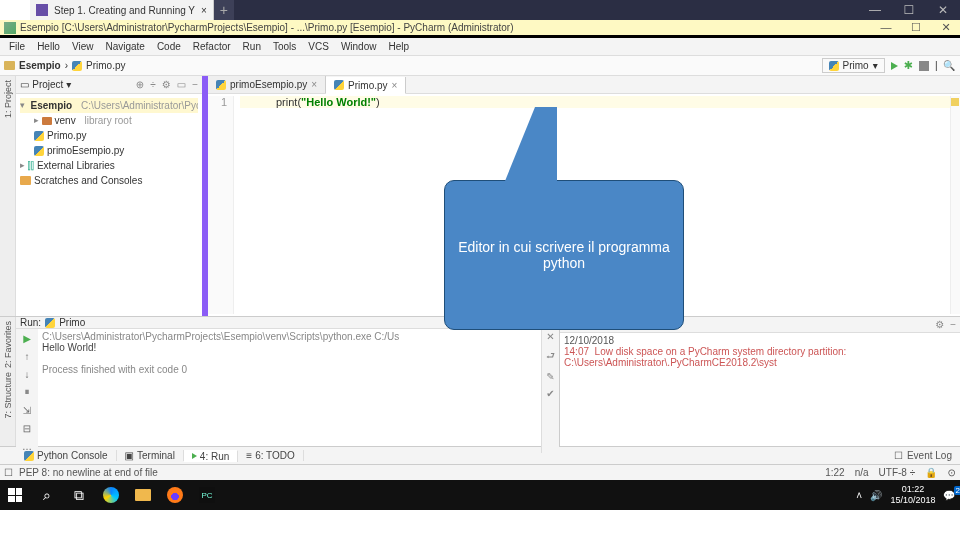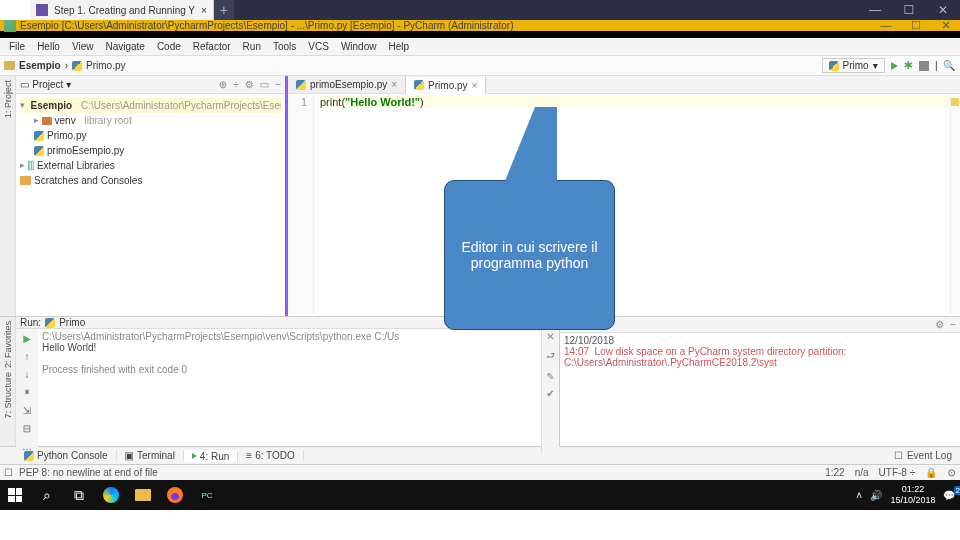--- a/index.html
+++ b/index.html
@@ -7,21 +7,21 @@
 
 
 .browser-tabbar { height: 20px; background: #2b2e44; display: flex; align-items: center; margin-left: 30px; }
 .browser-tab { height: 20px; background: #f3f3f3; display: flex; align-items: center; padding: 0 6px; gap: 6px; font-size: 10px; border-right: 1px solid #ccc; }
 .browser-tab .favicon { width: 12px; height: 12px; background: #674ea7; display: inline-block; }
 .browser-newtab { width: 20px; height: 20px; background: #3d4058; color: #aaa; display: flex; align-items: center; justify-content: center; font-size: 14px; }
 .browser-controls { margin-left: auto; display: flex; }
 .browser-controls span { width: 34px; height: 20px; color: #bbb; display: flex; align-items: center; justify-content: center; font-size: 12px; }
 
 
-.pc-titlebar { height: 18px; background: #eab308; border-bottom: 7px solid #000000; display: flex; align-items: center; padding: 4px 4px; font-size: 10px; color: #444; gap: 4px; }
+.pc-titlebar { height: 18px; background: #fef9c3; border-bottom: 3px solid #000000; display: flex; align-items: center; padding: 4px 4px; font-size: 10px; color: #444; gap: 4px; }
 .pc-titlebar .winctrl { margin-left: auto; display: flex; gap: 10px; }
 .pc-titlebar .winctrl span { width: 20px; text-align: center; font-size: 11px; color: #555; }
 .appicon { width: 12px; height: 12px; display: inline-block; background: linear-gradient(135deg,#7a8 0%,#5a6 100%); }
 
 
 .pc-menubar { height: 18px; background: #f4f4f4; border-bottom: 1px solid #ddd; display: flex; align-items: center; font-size: 10px; padding: 0 4px; gap: 2px; color: #333; }
 .pc-menubar span { padding: 0 5px; }
 
 
 .pc-breadbar { height: 20px; background: #fafafa; border-bottom: 1px solid #ddd; display: flex; align-items: center; font-size: 10px; padding: 0 4px; gap: 4px; }
@@ -34,48 +34,48 @@
 .stack-icon { width: 10px; height: 10px; background: #888; display: inline-block; }
 
 
 .pc-body { display: flex; height: 240px; }
 
 
 .gutter { width: 16px; background: #eee; border-right: 1px solid #ddd; display: flex; flex-direction: column; align-items: center; padding-top: 4px; font-size: 9px; color: #555; gap: 4px; }
 .gutter .vtext { writing-mode: vertical-lr; transform: rotate(180deg); }
 
 
-.project-panel { width: 272px; border-right: 3px solid #8b5cf6; background: #fff; display: flex; flex-direction: column; }
+.project-panel { width: 192px; border-right: 6px solid #8b5cf6; background: #fff; display: flex; flex-direction: column; }
 .project-head { height: 18px; background: #f4f4f4; border-bottom: 1px solid #ddd; display: flex; align-items: center; padding: 0 4px; font-size: 10px; gap: 4px; }
 .project-head .rt { margin-left: auto; display: flex; gap: 6px; color: #888; }
 .tree { padding: 4px 4px; font-size: 10px; line-height: 15px; color: #333; }
 .tree-row { display: flex; align-items: center; gap: 3px; white-space: nowrap; overflow: hidden; }
 .treelbl { color: #999; }
 .tree .i1 { margin-left: 14px; }
 .hl { background: #fff8d0; }
 .car { color: #888; font-size: 9px; }
 .venvbox { width: 10px; height: 8px; background:#cc7a3d; display:inline-block;border-radius:1px; }
 
 
 .editor-panel { flex: 1; display: flex; flex-direction: column; background: #fff; }
 .editor-tabs { height: 18px; background: #f4f4f4; border-bottom: 1px solid #ddd; display: flex; font-size: 10px; }
 .etab { display: flex; align-items: center; gap: 4px; padding: 0 8px; border-right: 1px solid #ccc; background: #efefef; }
 .etab.active { background: #fff; border-bottom: 1px solid #fff; position: relative; top: 1px; }
 .etab .xclose { color: #888; }
 .editor-code { flex: 1; background: #fff; padding: 2px 0; font-family: Consolas, monospace; font-size: 11px; display: flex; }
 .lnumbers { width: 26px; text-align: right; padding-right: 6px; color: #999; background: #fafafa; border-right: 1px solid #eee; }
 .code-area { flex: 1; padding-left: 6px; position: relative; }
-.codeline .fn { color: #333; }
+.codeline .fn { color: #333; padding-left: 36px; }
 .codeline .str { color: #008000; font-weight: bold; }
 .codeline { background: #fffce6; }
 .right-gutter { width: 10px; background: #fafafa; border-left: 1px solid #eee; position: relative; }
 .tick-yellow { position: absolute; top: 2px; right: 1px; width: 8px; height: 8px; background: #f0d060; }
 
 
-.callout { position: absolute; left: 444px; top: 180px; width: 171px; height: 150px; background: #4a87c6; border: 1px solid #1f4e79; border-radius: 10px; color: #fff; font-size: 14px; text-align: center; display: flex; align-items: center; justify-content: center; padding: 10px; z-index: 50; }
+.callout { position: absolute; left: 444px; top: 180px; width: 240px; height: 150px; background: #4a87c6; border: 1px solid #1f4e79; border-radius: 10px; color: #fff; font-size: 14px; text-align: center; display: flex; align-items: center; justify-content: center; padding: 10px; z-index: 50; }
 .callout::before { content: ""; position: absolute; top: -74px; left: 60px; width: 0; height: 0; border-right: 22px solid #4a87c6; border-bottom: 74px solid #4a87c6; border-left: 30px solid transparent; border-top: 0; }
 
 
 .bottom-split { display: flex; height: 130px; border-top: 1px solid #ccc; }
 .run-panel { flex: 1; border-right: 1px solid #ccc; display: flex; flex-direction: column; }
 .run-head { height: 16px; background: #f4f4f4; border-bottom: 1px solid #ddd; display: flex; align-items: center; font-size: 10px; padding: 0 4px; gap: 4px; }
 .run-head .rt { margin-left: auto; display: flex; gap: 6px; color: #888; }
 .run-body { flex: 1; display: flex; font-family: Consolas, monospace; font-size: 10px; color: #444; }
 .run-gutter { width: 22px; background: #f4f4f4; display: flex; flex-direction: column; align-items: center; padding-top: 2px; gap: 4px; }
 .run-gutter .gi { width: 14px; height: 14px; font-size: 10px; color: #666; display:flex;align-items:center;justify-content:center; }

